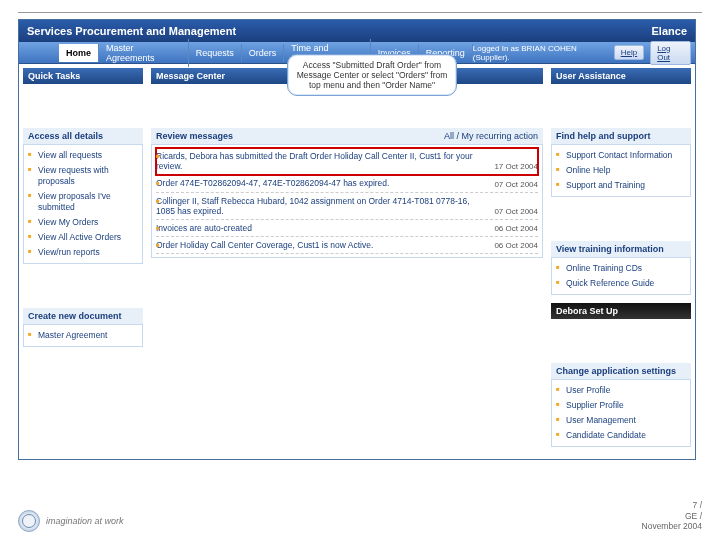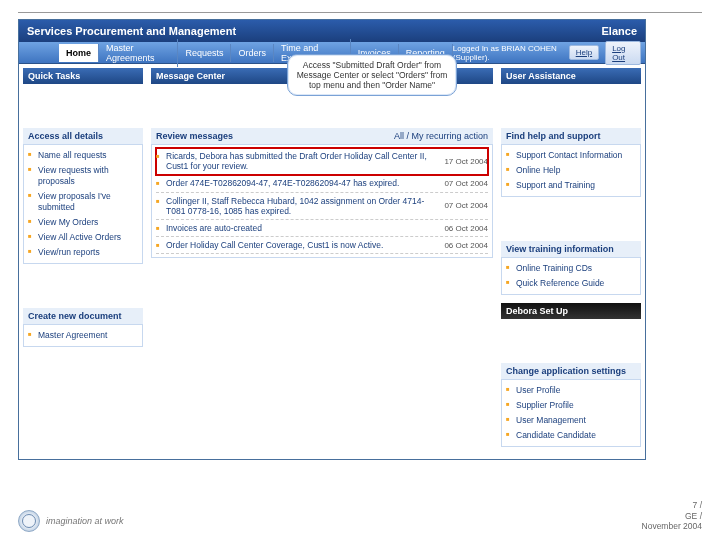--- a/index.html
+++ b/index.html
@@ -1,21 +1,21 @@
 <!DOCTYPE html>
 <html><head>
 <meta charset="utf-8">
 <style>
   * { box-sizing: border-box; margin: 0; padding: 0; }
   body { font-family: Arial, sans-serif; width: 720px; height: 540px; background: #fff; position: relative; overflow: hidden; }
   .slide { padding: 12px 18px 0 18px; }
   .slide-title { font-size: 28px; font-weight: 300; color: #333; letter-spacing: 0.5px; margin-bottom: 8px; }
   .hr { height: 1px; background: #999; margin-bottom: 6px; }
 
-  .app { border: 1px solid #476f9c; width: 628px; background: #fff; font-size: 9px; }
+  .app { border: 1px solid #476f9c; width: 678px; background: #fff; font-size: 9px; }
   .app-header { background: linear-gradient(#2b5cab,#1b3f7d); color: #fff; font-weight: bold; padding: 5px 8px; display: flex; justify-content: space-between; font-size: 11px; }
   .app-header-right { font-size: 11px; }
 
   .menubar { background: linear-gradient(#6fa3e3,#3e74c0); display: flex; align-items: center; padding: 0; height: 22px; border-bottom: 1px solid #2a5189; position: relative; }
   .tab { padding: 4px 7px; color: #fff; font-size: 9px; border-right: 1px solid #5a86c2; cursor: pointer; }
   .tab.active { background: #fff; color: #000; font-weight: bold; margin-left: 40px; }
   .menubar-gap { flex: 1; }
   .menubar-right { color: #fff; font-size: 8px; padding-right: 4px; display: flex; align-items: center; gap: 6px; }
   .menubar-btn { background: linear-gradient(#eef3fb,#cbdaf1); color: #1b3f7d; padding: 2px 6px; border: 1px solid #9db9e0; border-radius: 2px; cursor: pointer; font-size: 8px; text-decoration: underline; }
 
@@ -24,21 +24,21 @@
   .col-mid { flex: 1; padding: 4px; position: relative; }
   .col-right { width: 148px; padding: 4px; }
 
   .panel { margin-bottom: 8px; }
   .panel-hd { background: linear-gradient(#3a6cb5,#1e4785); color: #fff; font-size: 9px; font-weight: bold; padding: 3px 5px; }
   .panel-sub { background: #e7eff9; color: #1b3f7d; font-size: 9px; font-weight: bold; padding: 3px 5px; border-bottom: 1px solid #c7d8ef; margin-top: 44px; }
   .panel-bd { border: 1px solid #c7d8ef; border-top: none; padding: 3px 4px; }
 
   .item { padding: 2px 0 2px 10px; font-size: 8.5px; color: #1b3f7d; position: relative; line-height: 1.3; cursor: pointer; }
   .item::before { content: "■"; font-size: 6px; color: #f5a623; position: absolute; left: 0; top: 3px; }
-  .msg-row { display: flex; justify-content: space-between; align-items: center; padding: 3px 0 3px 10px; border-bottom: 1px dashed #ccc; font-size: 8.5px; color: #1b3f7d; position: relative; cursor: pointer; }
+  .msg-row { display: flex; justify-content: space-between; align-items: flex-end; padding: 3px 0 3px 0; border-bottom: 1px dashed #ccc; font-size: 8.5px; color: #1b3f7d; position: relative; cursor: pointer; }
   .msg-row::before { content: "■"; font-size: 6px; color: #f5a623; position: absolute; left: 0; top: 5px; }
   .msg-text { flex: 1; padding-right: 6px; line-height: 1.2; }
   .msg-date { white-space: nowrap; color: #555; font-size: 8px; }
   .highlight-row { outline: 2px solid #c00; outline-offset: -1px; }
 
   .callout { position: absolute; top: -10px; left: 140px; width: 170px; background: #fff; border: 1px solid #7aa2d6; border-radius: 10px; padding: 5px 8px; font-size: 8.5px; color: #333; text-align: center; z-index: 5; box-shadow: 0 0 0 1px #dbe7f7 inset; }
 
   .footer { position: absolute; bottom: 8px; left: 18px; right: 18px; display: flex; justify-content: space-between; align-items: flex-end; font-size: 9px; color: #666; }
   .footer-left { display: flex; align-items: center; gap: 6px; }
   .ge-logo { width: 22px; height: 22px; border-radius: 50%; background: radial-gradient(circle,#eef3f9 40%,#9db7d4 100%); border: 1px solid #8fa9c6; position: relative; }
@@ -74,21 +74,21 @@
       </div>
     </div>
 
     <div class="app-body">
 
       <div class="col-left">
         <div class="panel">
           <div class="panel-hd">Quick Tasks</div>
           <div class="panel-sub">Access all details</div>
           <div class="panel-bd">
-            <div class="item">Name all requests</div>
+            <div class="item">View all requests</div>
             <div class="item">View requests with proposals</div>
             <div class="item">View proposals I've submitted</div>
             <div class="item">View My Orders</div>
             <div class="item">View All Active Orders</div>
             <div class="item">View/run reports</div>
           </div>
           <div class="panel-sub">Create new document</div>
           <div class="panel-bd">
             <div class="item">Master Agreement</div>
           </div>

